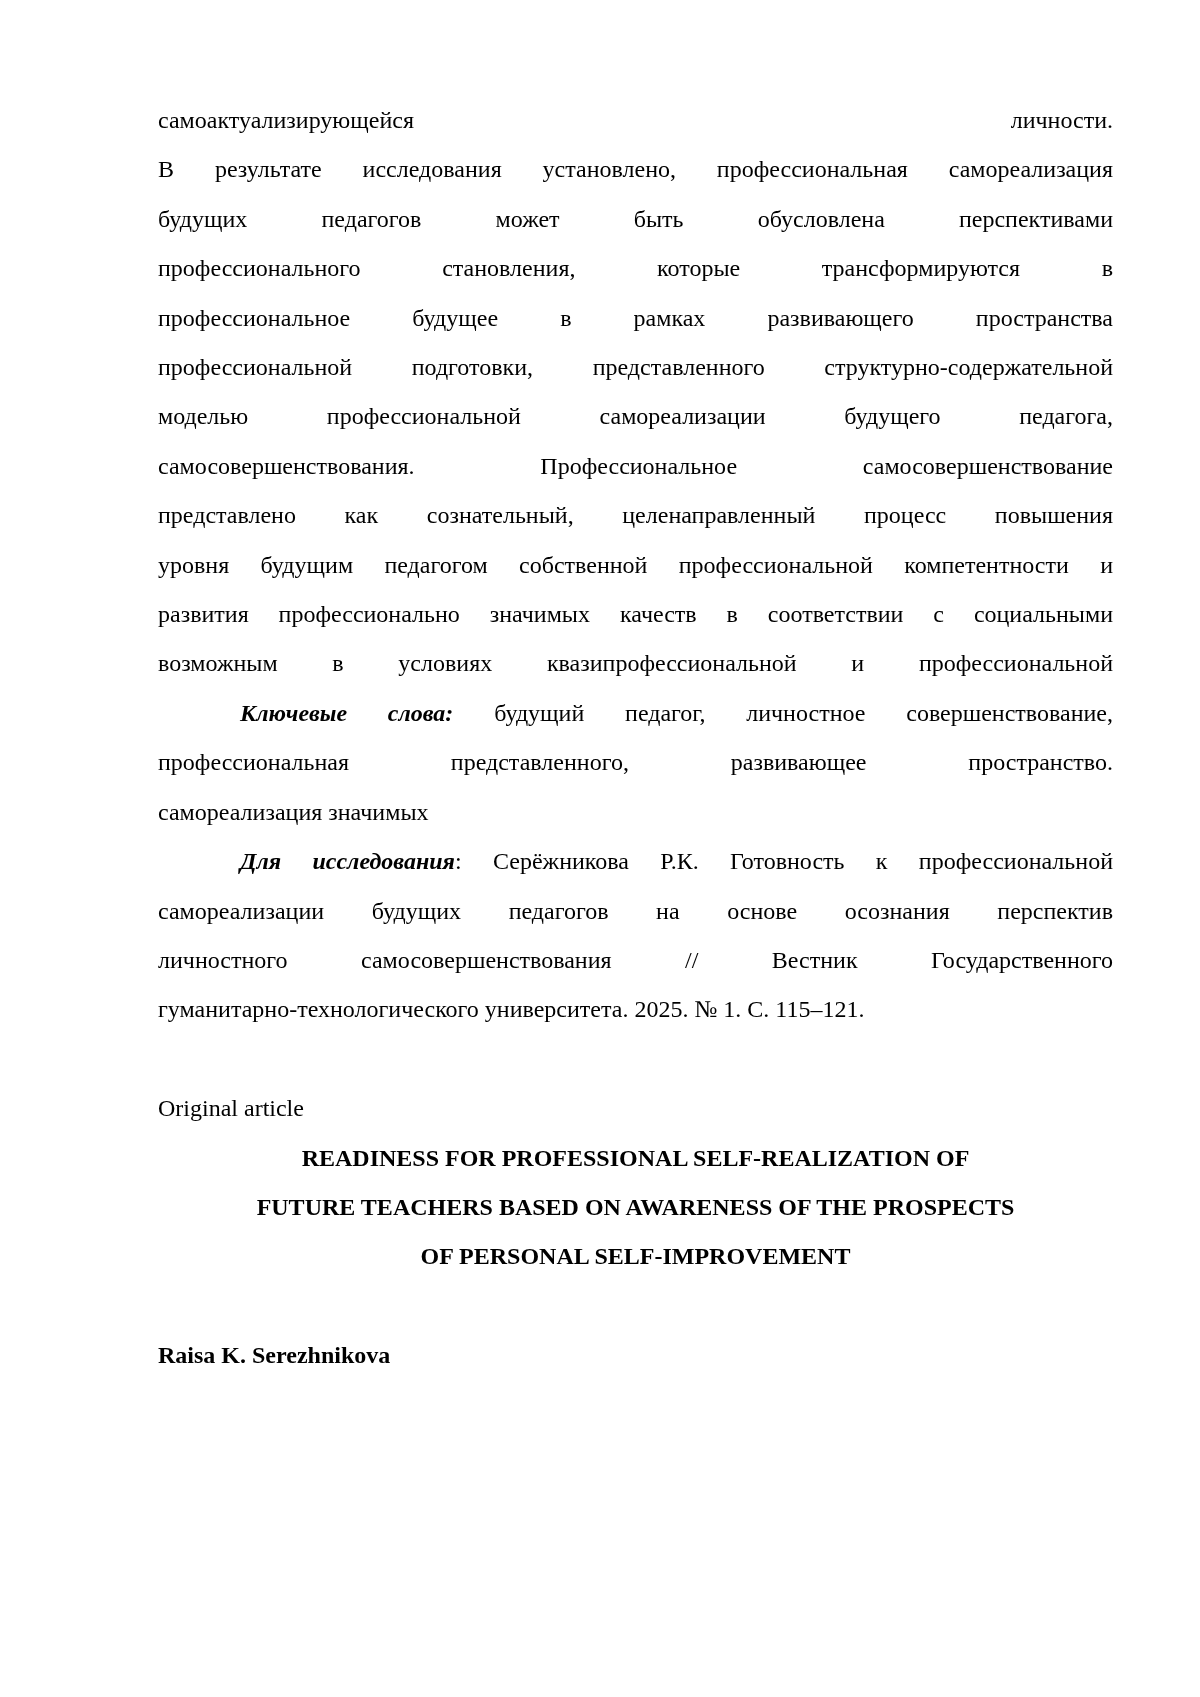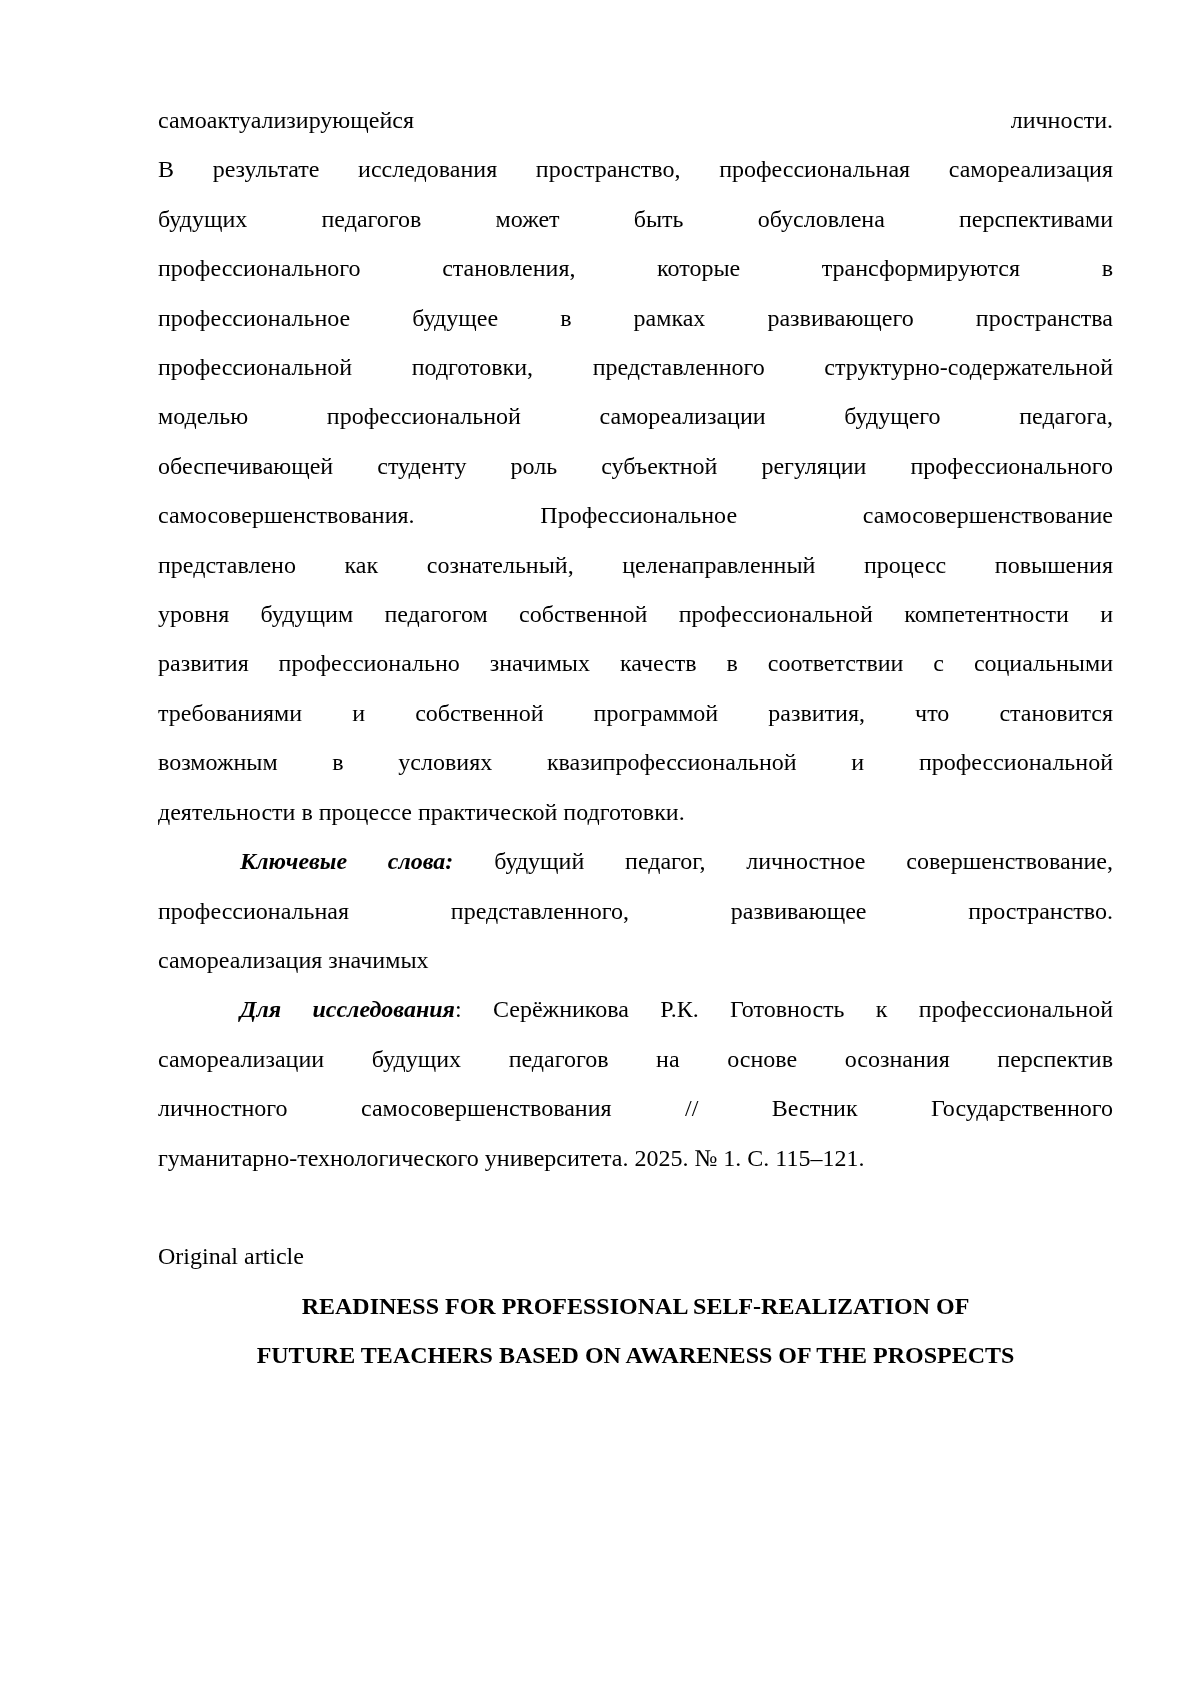--- a/index.html
+++ b/index.html
@@ -41,34 +41,31 @@
   .bi { font-weight: bold; font-style: italic; }
 </style>
 </head>
 <body>
 
 <div class="page">
   <div class="content">
 
     <div>
       <div class="ln j">самоактуализирующейся личности.</div>
-      <div class="ln j">В результате исследования пространство, профессиональная самореализация</div>
+      <div class="ln j">В результате исследования установлено, профессиональная самореализация</div>
       <div class="ln j">будущих педагогов может быть обусловлена перспективами</div>
       <div class="ln j">профессионального становления, которые трансформируются в</div>
       <div class="ln j">профессиональное будущее в рамках развивающего пространства</div>
       <div class="ln j">профессиональной подготовки, представленного структурно-содержательной</div>
       <div class="ln j">моделью профессиональной самореализации будущего педагога,</div>
-      <div class="ln j">обеспечивающей студенту роль субъектной регуляции профессионального</div>
       <div class="ln j">самосовершенствования. Профессиональное самосовершенствование</div>
       <div class="ln j">представлено как сознательный, целенаправленный процесс повышения</div>
       <div class="ln j">уровня будущим педагогом собственной профессиональной компетентности и</div>
       <div class="ln j">развития профессионально значимых качеств в соответствии с социальными</div>
-      <div class="ln j">требованиями и собственной программой развития, что становится</div>
       <div class="ln j">возможным в условиях квазипрофессиональной и профессиональной</div>
-      <div class="ln">деятельности в процессе практической подготовки.</div>
     </div>
 
     <div>
       <div class="ln j ind"><span class="bi">Ключевые слова:</span> <span>будущий педагог, личностное совершенствование,</span></div>
       <div class="ln j">профессиональная представленного, развивающее пространство.</div>
       <div class="ln">самореализация значимых</div>
     </div>
 
     <div>
       <div class="ln j ind"><span class="bi">Для исследования</span><span>: Серёжникова Р.К. Готовность к профессиональной</span></div>

